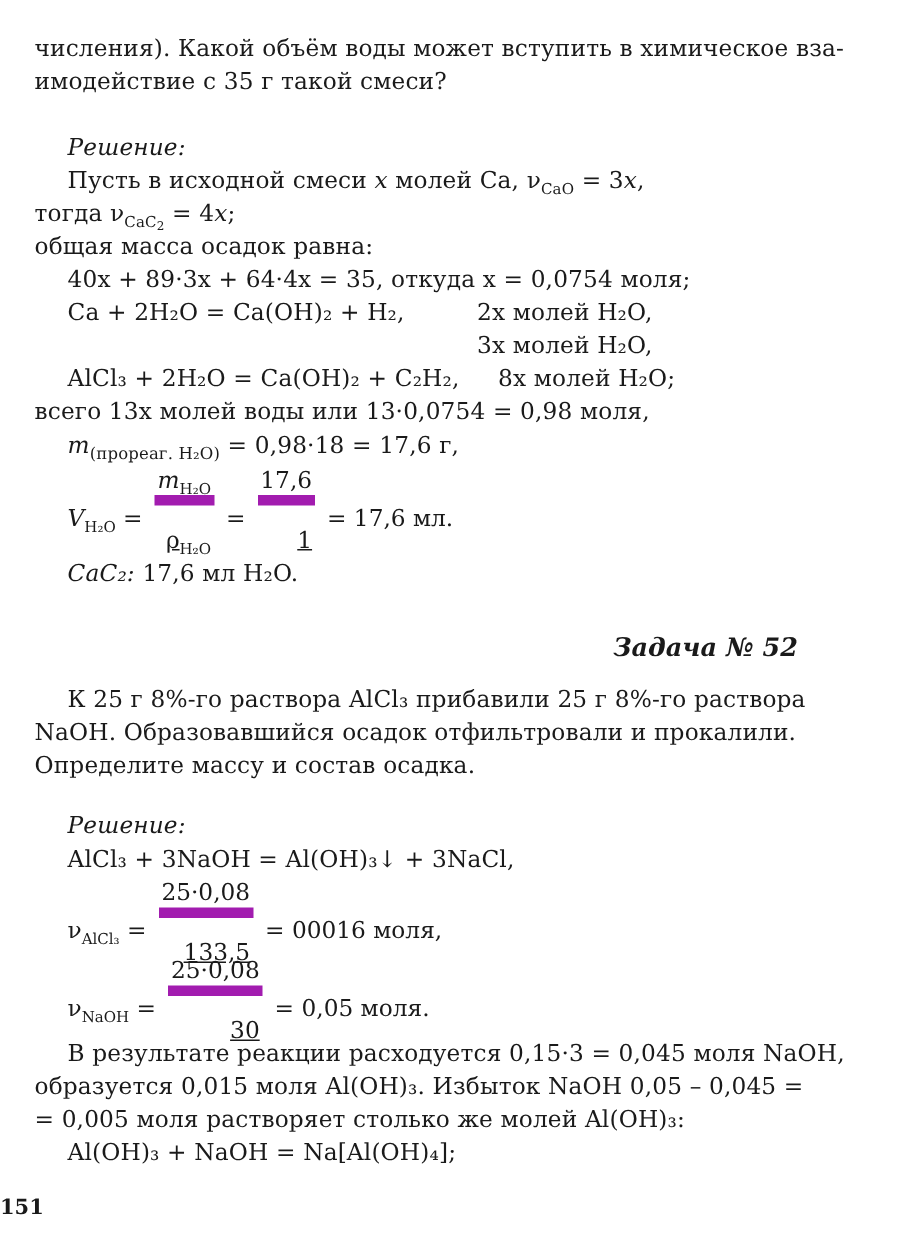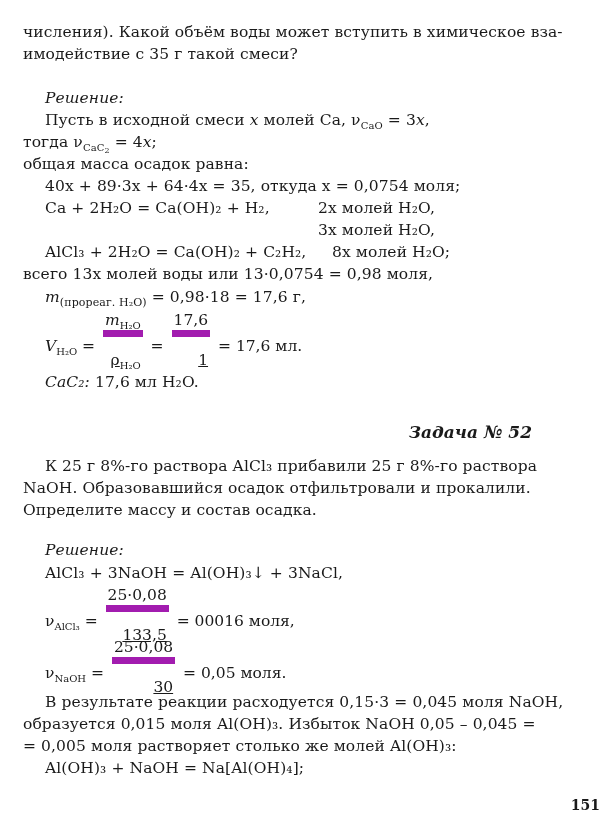--- a/index.html
+++ b/index.html
@@ -26,21 +26,21 @@
     margin: 0 3px;
   }
   .frac .num { display: block; padding: 0 2px; line-height: 20px; }
   .frac .den { display: block; padding: 12px 2px; border-top: 7px solid #a21caf; line-height: 22px; text-decoration: underline; }
   .fracline { position: absolute; white-space: nowrap; }
   .title {
     position: absolute; left: 0; width: 500px; text-align: right;
     font-weight: bold; font-style: italic; font-size: 17px; margin-left: 32px;
   }
   .pagenum {
-    position: absolute; left: 0; width: 600px; text-align: right;
+    position: absolute; left: 0; width: 600px; text-align: left;
     font-weight: bold; font-size: 14px;
   }
 </style>
 </head>
 <body>
 
 <div class="line" style="top:22px;">числения). Какой объём воды может вступить в химическое вза-</div>
 <div class="line" style="top:44px;">имодействие с 35 г такой смеси?</div>
 
 <div class="line ind it" style="top:88px;">Решение:</div>

